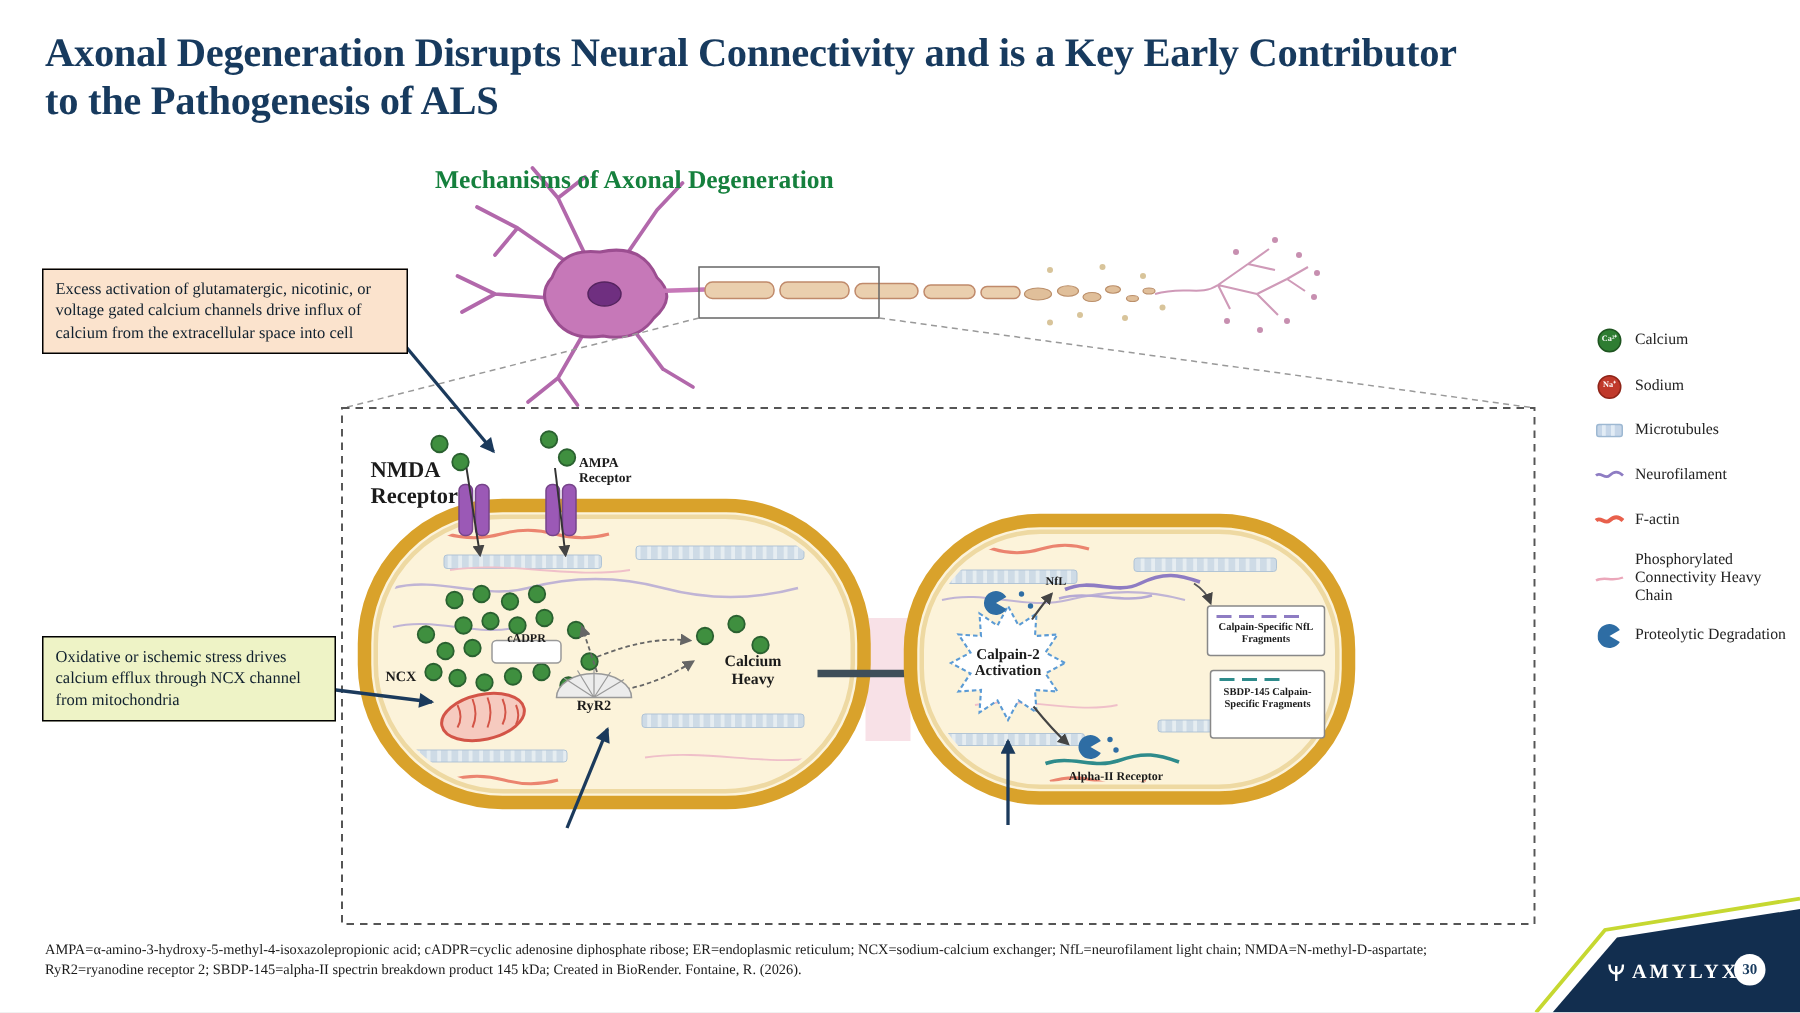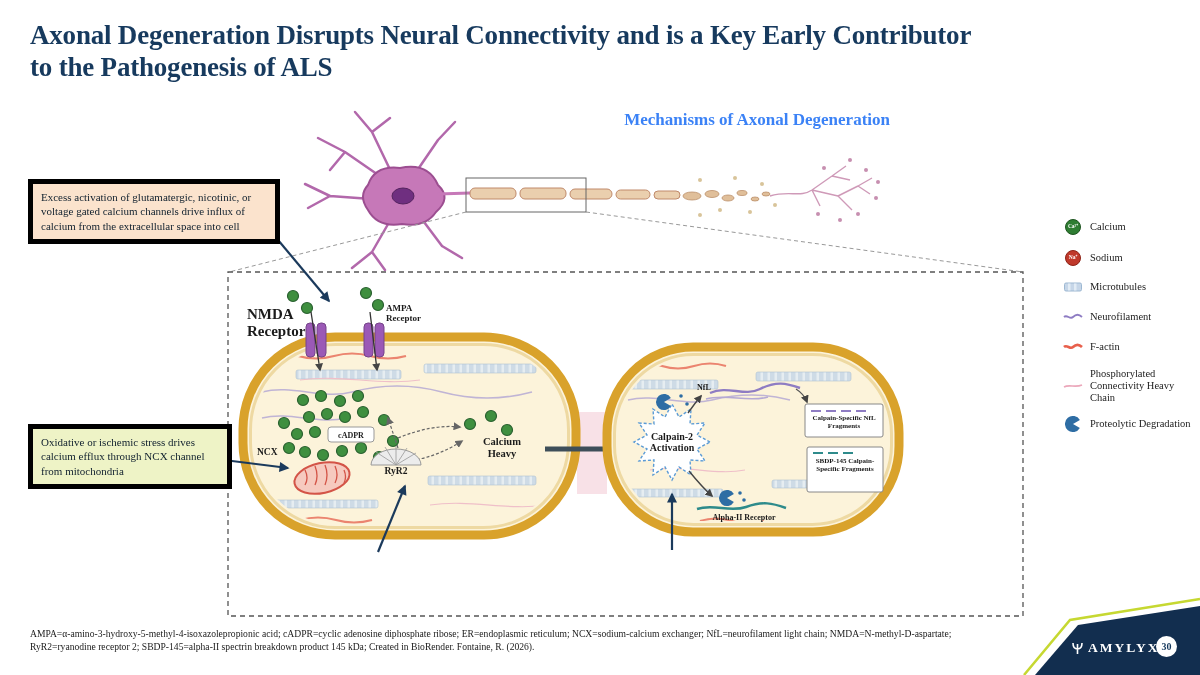--- a/index.html
+++ b/index.html
@@ -5,37 +5,37 @@
   html,body{margin:0;padding:0;background:#e8e8e8;}
   .slide{
     position:relative;width:1200px;height:675px;background:#ffffff;
     font-family:Liberation Serif, serif;overflow:hidden;margin:0 auto;
   }
   .abs{position:absolute;}
   
   .title{left:30px;top:20px;width:1150px;font-size:27px;font-weight:bold;
     color:#173a5e;line-height:1.18;letter-spacing:-0.2px;margin:0;}
   .title span{display:block;}
-  .subtitle{left:290px;top:110px;width:600px;text-align:right;
-    font-size:17px;font-weight:bold;color:#3b82f6;}
+  .subtitle{left:290px;top:110px;width:600px;text-align:left;
+    font-size:17px;font-weight:bold;color:#15803d;}
   
   .overlay{left:0;top:0;width:1200px;height:675px;}
   
-  .callout{border:5px solid #000000;padding:6px 8px;font-size:11px;
+  .callout{border:1px solid #000000;padding:6px 8px;font-size:11px;
     line-height:1.3;color:#10202e;}
   .co-peach{left:28px;top:179px;width:226px;background:#fbe3cd;}
   .co-yellow{left:28px;top:424px;width:178px;background:#eef3c6;}
   .co-cyan{left:232px;top:552px;width:290px;background:#d7f0f7;}
   .co-purple{left:538px;top:551px;width:488px;background:#e3d9f0;}
   
   .dlabel{font-weight:bold;color:#1b1b1b;line-height:1.12;}
   .lbl-nmda{left:247px;top:306px;width:54px;font-size:15px;}
   .lbl-ampa{left:386px;top:303px;width:54px;font-size:9px;}
   .lbl-ncx{left:257px;top:447px;font-size:9.5px;}
-  .lbl-cadpr{left:328px;top:432px;width:46px;text-align:center;font-size:8px;}
+  .lbl-cadpr{left:328px;top:422px;width:46px;text-align:center;font-size:8px;}
   .lbl-ryr2{left:378px;top:466px;width:36px;text-align:center;font-size:9.5px;}
   .lbl-influx{left:470px;top:436px;width:64px;text-align:center;font-size:10.5px;}
   .lbl-calpain2{left:640px;top:431px;width:64px;text-align:center;font-size:10px;}
   .lbl-nfl{left:697px;top:384px;font-size:8px;}
   .lbl-nflfrag{left:806px;top:415px;width:76px;text-align:center;font-size:7px;}
   .lbl-sbdp{left:808px;top:458px;width:74px;text-align:center;font-size:7px;}
   .lbl-alpha{left:702px;top:514px;width:84px;text-align:center;font-size:8px;}
   
   .legend-row{position:absolute;left:1063px;display:flex;align-items:center;
     gap:7px;font-size:10.5px;color:#222;line-height:1.15;width:135px;}

